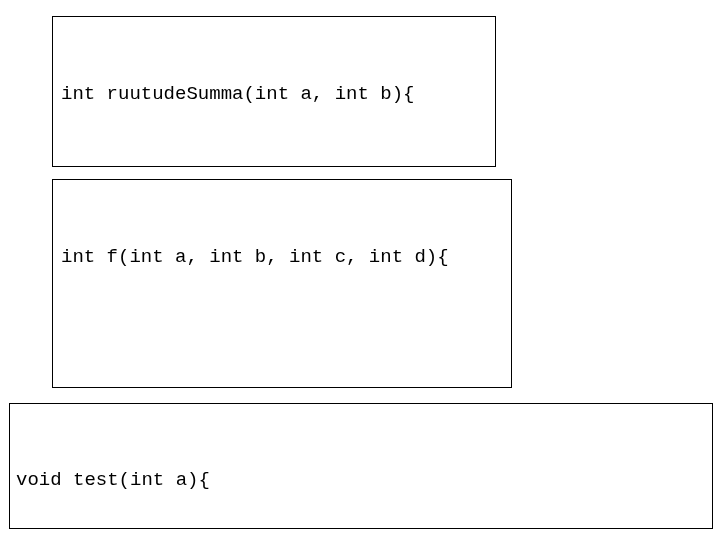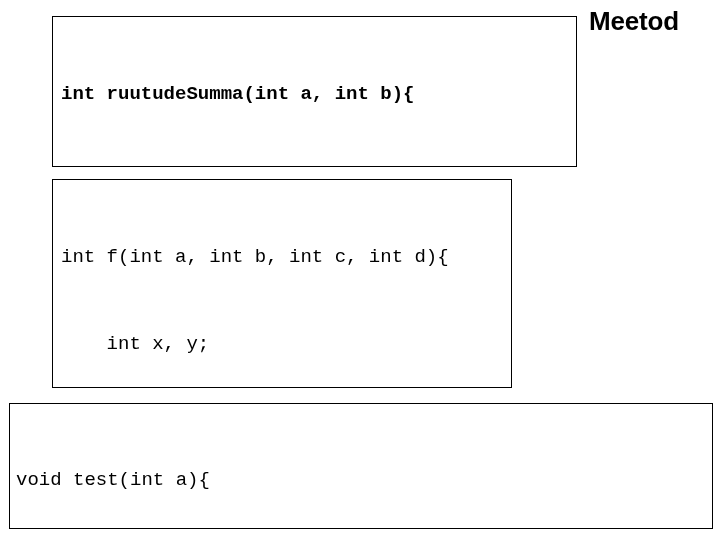--- a/index.html
+++ b/index.html
@@ -51,23 +51,22 @@
     line-height: 29px;
     white-space: pre;
     color: #000000;
     letter-spacing: 0px;
   }
 
   
   #box-summa {
     left: 52px;
     top: 16px;
-    width: 525px;
+    width: 444px;
     height: 151px;
-    font-weight: bold;
   }
   #box-summa .code-text {
     padding: 5px 0 0 8px;
   }
 
   
   #box-f {
     left: 52px;
     top: 179px;
     width: 460px;
@@ -91,36 +90,34 @@
   .code-line {
     display: block;
     white-space: pre;
   }
 </style>
 </head>
 <body>
 
 <div class="slide">
 
-  <div class="slide-title">Meetod</div>
 
   <div class="code-box" id="box-summa">
     <div class="code-text">
       <span class="code-line">int ruutudeSumma(int a, int b){</span>
       
       
       
       
     </div>
   </div>
 
   <div class="code-box" id="box-f">
     <div class="code-text">
       <span class="code-line">int f(int a, int b, int c, int d){</span>
-      <span class="code-line">    int x, y;</span>
       
       
       
       
       
     </div>
   </div>
 
   <div class="code-box" id="box-test">
     <div class="code-text">

